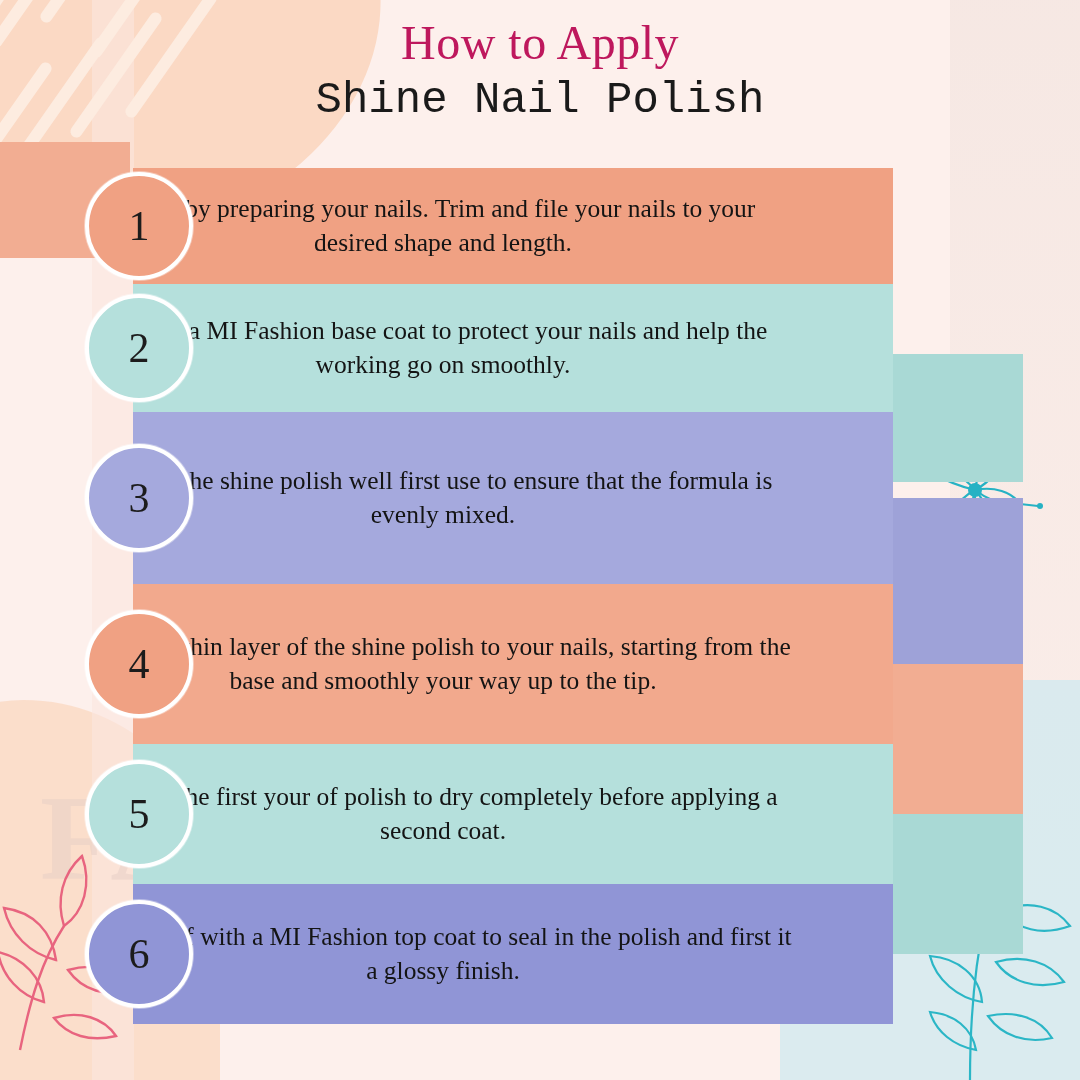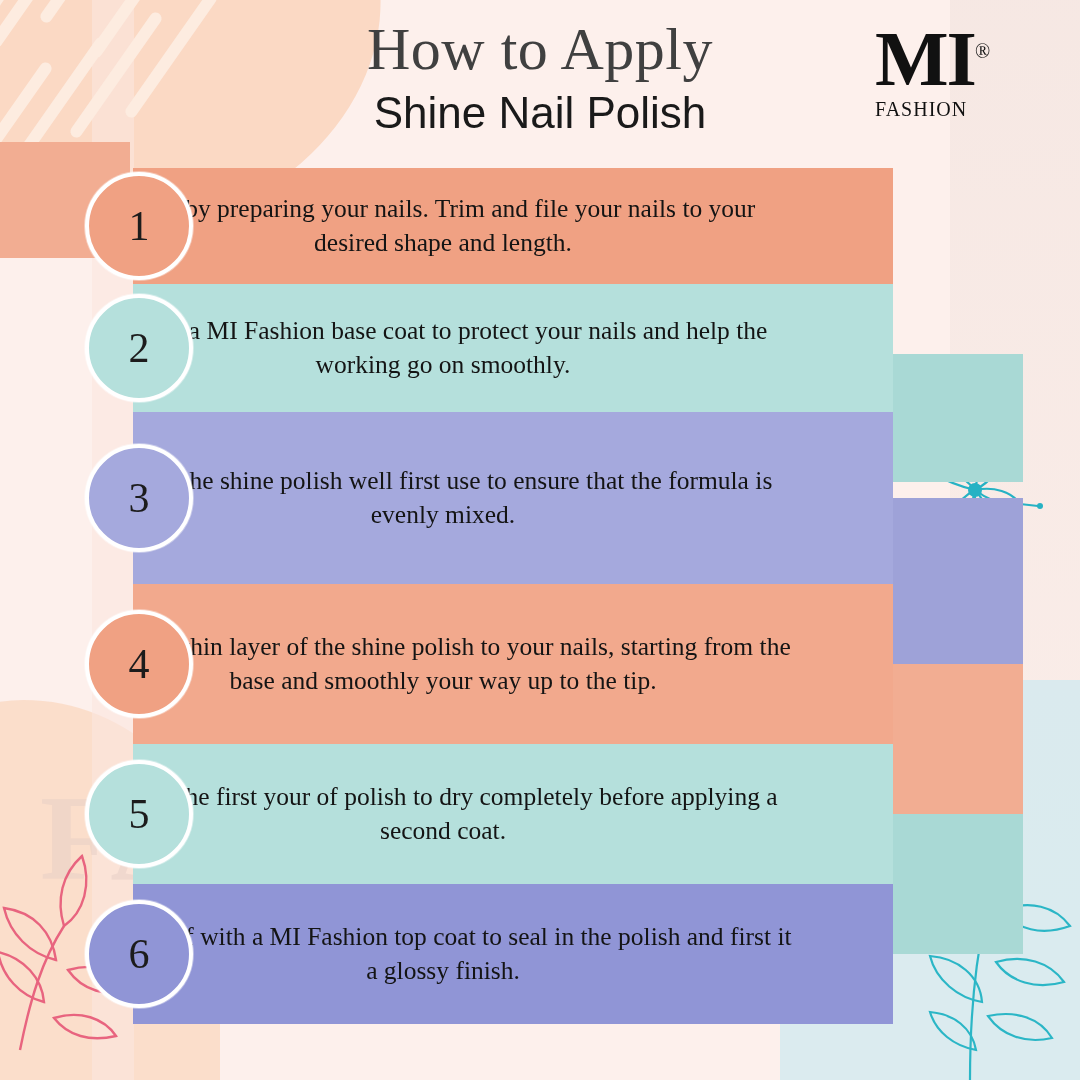--- a/index.html
+++ b/index.html
@@ -125,32 +125,32 @@
 
   
   .header {
     position: absolute;
     left: 0;
     top: 18px;
     width: 1080px;
     text-align: center;
   }
   .title-main {
-    font-size: 60px;
+    font-size: 48px;
     line-height: 1.05;
-    color: #404040;
+    color: #be185d;
     font-family: "Liberation Serif", serif;
     letter-spacing: 0.5px;
   }
   .title-sub {
     font-size: 44px;
     line-height: 1.2;
     color: #1a1a1a;
     margin-top: 6px;
-    font-family: Liberation Sans, sans-serif;
+    font-family: Liberation Mono, monospace;
   }
 
   
   .brand {
     position: absolute;
     right: 55px;
     top: 22px;
     width: 150px;
     height: 120px;
     color: #111;
@@ -297,26 +297,20 @@
         <path d="M64 188 C90 180 114 188 126 206 C100 212 78 206 64 188Z"></path>
       </g>
     </svg>
   </div>
 
   <div class="header">
     <div class="title-main">How to Apply</div>
     <div class="title-sub">Shine Nail Polish</div>
   </div>
 
-  <div class="brand">
-    <div class="brand-mark">
-      <span>MI</span><span class="brand-reg">®</span>
-    </div>
-    <div class="brand-sub">FASHION</div>
-  </div>
 
   <div class="steps">
       <div class="step" style="height: 116px;">
         <div class="band-main" style="left: 133px; width: 760px; background: rgb(240, 161, 131);"></div>
         <div class="band-tail" style="left: 0px; width: 130px; background: rgb(242, 173, 146); top: -26px; height: 116px;"></div>
         <div class="step-row" style="height: 116px;">
           <div class="bubble" style="background: rgb(240, 161, 131); top: 4px;">1</div>
           <div class="step-text">Start by preparing your nails. Trim and file your nails to your desired shape and length.</div>
         </div>
       </div>

